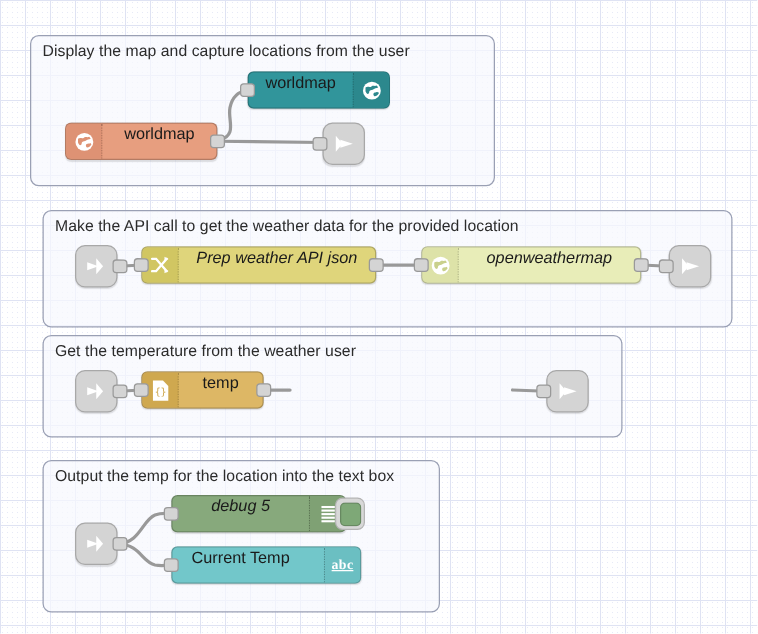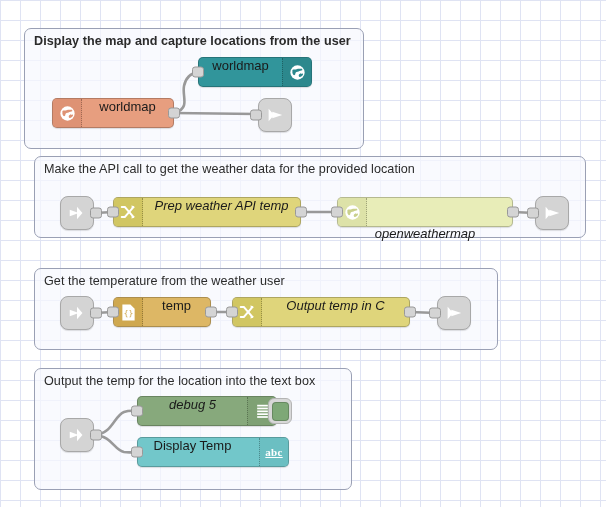--- a/index.html
+++ b/index.html
@@ -155,25 +155,25 @@
     text-decoration: underline;
     font-family: "Liberation Serif", serif;
     letter-spacing: 0.3px;
   }
 </style>
 </head>
 <body>
 
 <div id="canvas">
 
-  <div class="group" style="left:24px; top:28px; width:340px; height:121px;font-weight:bold;">
+  <div class="group" style="left:24px; top:28px; width:372px; height:121px;">
     <div class="group-label">Display the map and capture locations from the user</div>
   </div>
 
-  <div class="group" style="left:34px; top:156px; width:552px; height:82px;">
+  <div class="group" style="left:34px; top:168px; width:552px; height:94px;">
     <div class="group-label">Make the API call to get the weather data for the provided location</div>
   </div>
 
   <div class="group" style="left:34px; top:268px; width:464px; height:82px;">
     <div class="group-label">Get the temperature from the weather user</div>
   </div>
 
   <div class="group" style="left:34px; top:368px; width:318px; height:122px;">
     <div class="group-label">Output the temp for the location into the text box</div>
   </div>
@@ -248,25 +248,25 @@
   <div class="node" style="left:113px; top:197px; width:188px; background:#dfd57b;">
     <span class="port in"></span>
     <span class="icon-box left" style="background:#d1c662;">
       <svg width="18" height="18" viewBox="0 0 20 20">
         <path d="M3 4.5 L6.5 4.5 L16 15.5" stroke="#ffffff" stroke-width="2.1" fill="none" stroke-linecap="round"></path>
         <path d="M3 15.5 L6.5 15.5 L16 4.5" stroke="#ffffff" stroke-width="2.1" fill="none" stroke-linecap="round"></path>
         <path d="M14 2.6 L17.6 4.6 L14 6.6 Z" fill="#ffffff"></path>
         <path d="M14 13.4 L17.6 15.4 L14 17.4 Z" fill="#ffffff"></path>
       </svg>
     </span>
-    <span class="node-label italic">Prep weather API temp</span>
+    <span class="node-label italic">Prep weather API json</span>
     <span class="port out"></span>
   </div>
 
-  <div class="node" style="left:337px; top:197px; width:176px; background:#e8edb8;flex-direction:column;">
+  <div class="node" style="left:337px; top:197px; width:176px; background:#e8edb8;">
     <span class="port in"></span>
     <span class="icon-box left" style="background:#dde2a8;">
       <svg width="17" height="17" viewBox="0 0 20 20">
         <circle cx="10" cy="10" r="8.4" fill="#ffffff"></circle>
         <path d="M4 7 C6 5.6 8 7.2 9.6 6 C11 5 13 6 14.6 5.2 L16 7 C14 8 12.6 7.6 11.6 8.6
                  C10.6 9.6 9 9 8 10 C7 11 8 12.4 6.6 13 C5.4 13.5 4.6 12 4 10.6 Z" fill="#c9d08c"></path>
         <path d="M12 12 C13.4 11.2 15 12 15.8 11 L16.6 12.4 C15.4 14.4 13.6 15.6 12.4 15.2
                  C11.4 14.8 11 13 12 12 Z" fill="#c9d08c"></path>
       </svg>
     </span>
@@ -295,33 +295,20 @@
     <span class="icon-box left" style="background:#cfa84f;">
       <svg width="17" height="19" viewBox="0 0 18 20">
         <path d="M2.5 1.5 L11 1.5 L15.5 6 L15.5 18.5 L2.5 18.5 Z" fill="#ffffff"></path>
         <text x="9" y="13.6" font-family="DejaVu Sans Mono, monospace" font-size="8.4" fill="#cfa84f" text-anchor="middle">{}</text>
       </svg>
     </span>
     <span class="node-label">temp</span>
     <span class="port out"></span>
   </div>
 
-  <div class="node" style="left:232px; top:297px; width:178px; background:#dfd57b;">
-    <span class="port in"></span>
-    <span class="icon-box left" style="background:#d1c662;">
-      <svg width="18" height="18" viewBox="0 0 20 20">
-        <path d="M3 4.5 L6.5 4.5 L16 15.5" stroke="#ffffff" stroke-width="2.1" fill="none" stroke-linecap="round"></path>
-        <path d="M3 15.5 L6.5 15.5 L16 4.5" stroke="#ffffff" stroke-width="2.1" fill="none" stroke-linecap="round"></path>
-        <path d="M14 2.6 L17.6 4.6 L14 6.6 Z" fill="#ffffff"></path>
-        <path d="M14 13.4 L17.6 15.4 L14 17.4 Z" fill="#ffffff"></path>
-      </svg>
-    </span>
-    <span class="node-label italic">Output temp in C</span>
-    <span class="port out"></span>
-  </div>
 
   <div class="link-node" style="left:437px; top:296px;">
     <span class="port in" style="left:-9px;"></span>
     <svg width="22" height="20" viewBox="0 0 24 22">
       <path d="M5 4 L5 18 L11 11 Z" fill="#ffffff"></path>
       <path d="M9 7.5 L9 14.5 L20 11 Z" fill="#ffffff"></path>
     </svg>
   </div>
 
   <div class="link-node" style="left:60px; top:418px;">
@@ -344,19 +331,19 @@
         <rect x="2" y="14.8" width="12" height="1.9" fill="#ffffff"></rect>
       </svg>
     </span>
     <span class="debug-btn">
       <span class="debug-btn-inner"></span>
     </span>
   </div>
 
   <div class="node" style="left:137px; top:437px; width:152px; background:#72c7ca;">
     <span class="port in"></span>
-    <span class="node-label">Display Temp</span>
+    <span class="node-label">Current Temp</span>
     <span class="icon-box right" style="background:#6bbfc2;margin-left:12px;">
       <span class="abc-glyph">abc</span>
     </span>
   </div>
 
 </div>
 
 </body></html>

